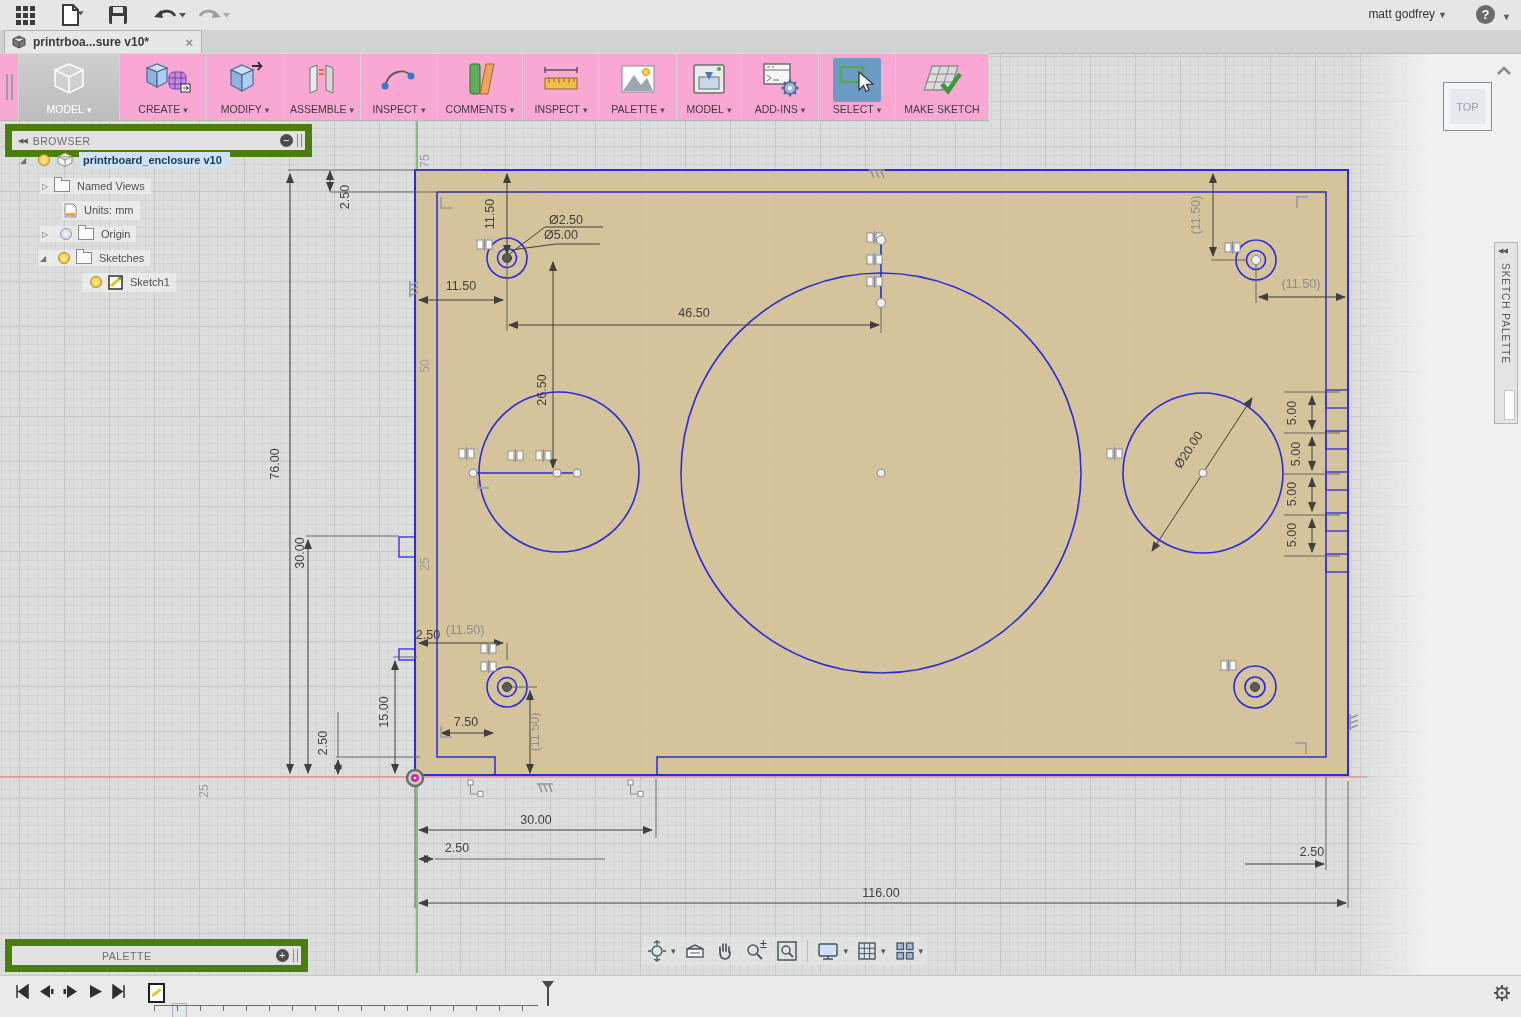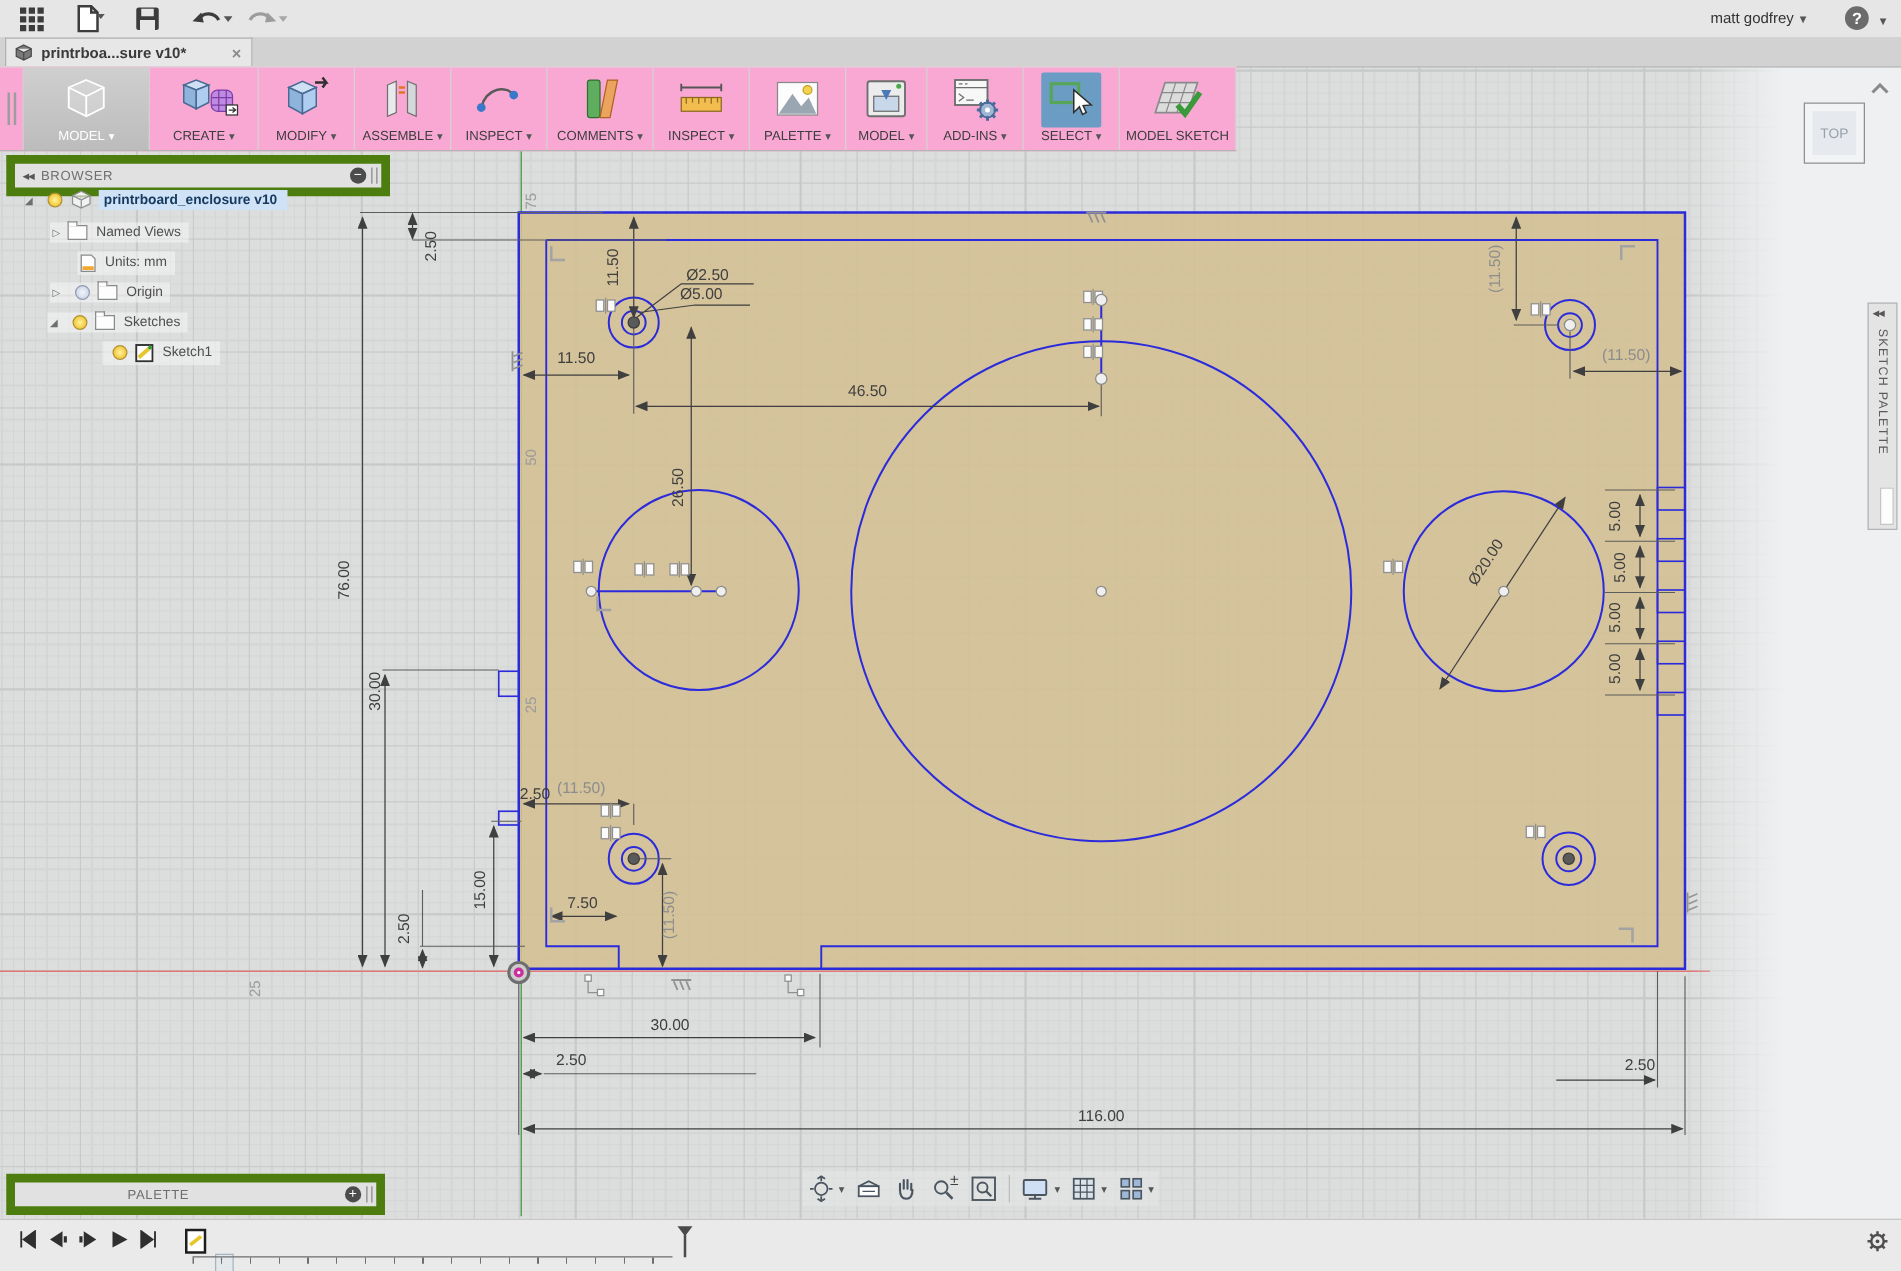--- a/index.html
+++ b/index.html
@@ -444,21 +444,21 @@
       <div class="lbl"><span>SELECT</span><span class="car">▾</span></div>
     </div>
     <div class="tbg" style="width:92px">
       <svg width="60" height="40">
         <g transform="translate(8,0) skewX(-18)">
             <rect x="14" y="6" width="26" height="24" fill="#dcdcdc" stroke="#8a8a8a" stroke-width="1.4"></rect>
             <path d="M14 14 H40 M14 22 H40 M22.6 6 V30 M31.3 6 V30" stroke="#8a8a8a"></path>
           </g>
         <path d="M30 24 l6 7 12 -17" fill="none" stroke="#3a9a3a" stroke-width="4.5"></path>
       </svg>
-      <div class="lbl"><span>MODEL SKETCH</span></div>
+      <div class="lbl"><span>MAKE SKETCH</span></div>
     </div>
   </div>
 
   <div class="abs" style="left:5px;top:124px;width:307px">
     <div class="phdr">
       <span class="dbl">◀◀</span>
       <span>BROWSER</span>
       <span class="pbtn">−</span>
       <span class="phandle"></span>
     </div>

